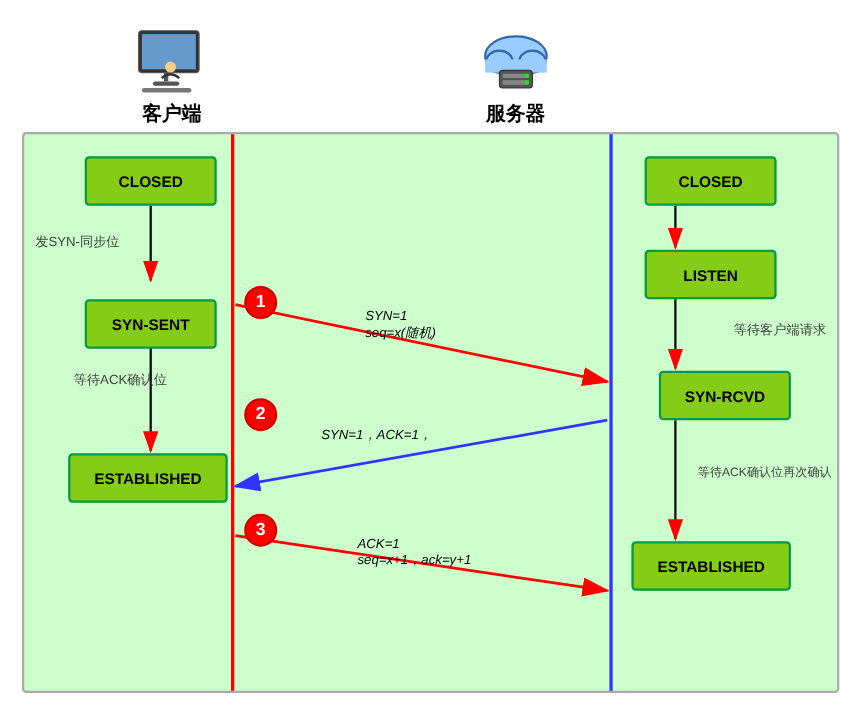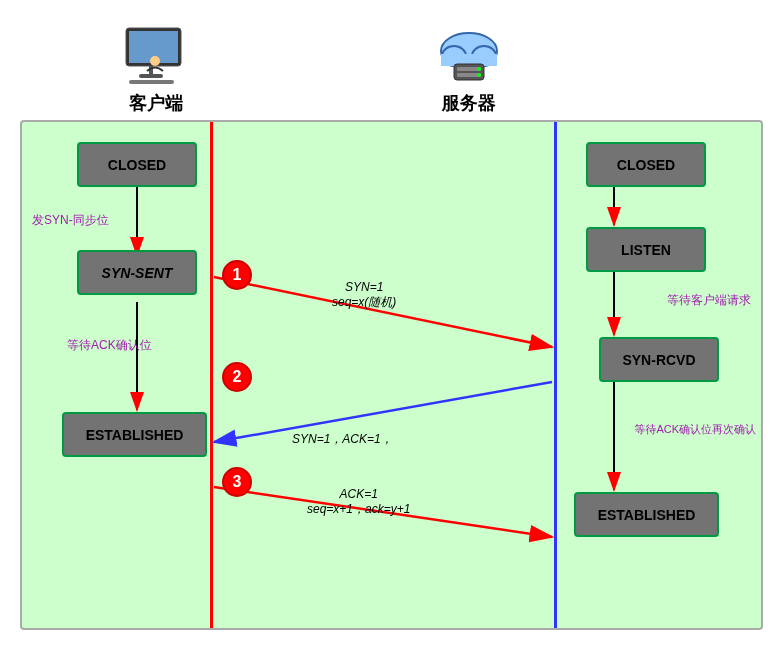--- a/index.html
+++ b/index.html
@@ -67,44 +67,43 @@
       position: absolute;
       left: 532px;
       top: 0;
       width: 3px;
       height: 100%;
       background: #3333ff;
     }
     
     .state-box {
       position: absolute;
-      background: #737373;
+      background: #84cc16;
       border: 2px solid #009944;
       border-radius: 4px;
       display: flex;
       align-items: center;
       justify-content: center;
       font-weight: bold;
       font-size: 14px;
       color: #000;
       text-align: center;
     }
     
     .closed-left {
       left: 55px;
       top: 20px;
       width: 120px;
       height: 45px;
     }
     .syn-sent {
       left: 55px;
-      top: 128px;
-      width: 120px;
-      height: 45px;
-      font-style: italic;
+      top: 150px;
+      width: 120px;
+      height: 45px;
     }
     .established-left {
       left: 40px;
       top: 290px;
       width: 145px;
       height: 45px;
     }
     
     .closed-right {
       right: 55px;
@@ -127,21 +126,21 @@
     .established-right {
       right: 42px;
       top: 370px;
       width: 145px;
       height: 45px;
     }
     
     .state-label {
       position: absolute;
       font-size: 12px;
-      color: #a21caf;
+      color: #404040;
     }
     
     .arrows-svg {
       position: absolute;
       top: 0;
       left: 0;
       width: 100%;
       height: 100%;
       pointer-events: none;
     }
@@ -287,28 +286,28 @@
     <div class="circle-num" style="left:200px; top:138px;">
       <span>1</span>
     </div>
     <div class="circle-num" style="left:200px; top:240px;">
       <span>2</span>
     </div>
     <div class="circle-num" style="left:200px; top:345px;">
       <span>3</span>
     </div>
 
-    <div class="arrow-label" style="left:310px; top:158px; font-style:italic;text-align:center;">
+    <div class="arrow-label" style="left:310px; top:158px; font-style:italic;">
       <div>SYN=1</div>
       <div>seq=x(随机)</div>
     </div>
 
-    <div class="arrow-label" style="left:270px; top:265px; font-style:italic;margin-top:44px;">
+    <div class="arrow-label" style="left:270px; top:265px; font-style:italic;">
       <div>SYN=1，ACK=1，</div>
     </div>
 
-    <div class="arrow-label" style="left:285px; top:365px; font-style:italic;text-align:center;">
+    <div class="arrow-label" style="left:303px; top:365px; font-style:italic;">
       <div>ACK=1</div>
       <div>seq=x+1，ack=y+1</div>
     </div>
 
   </div>
 </div>
 
 </body></html>

